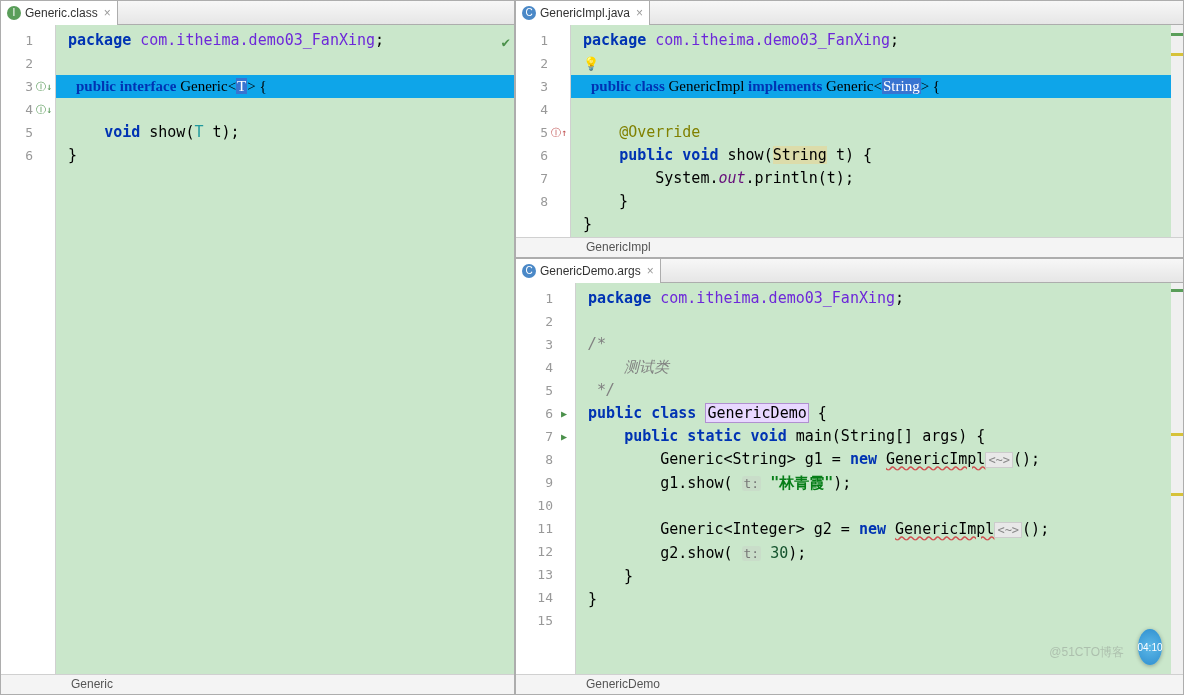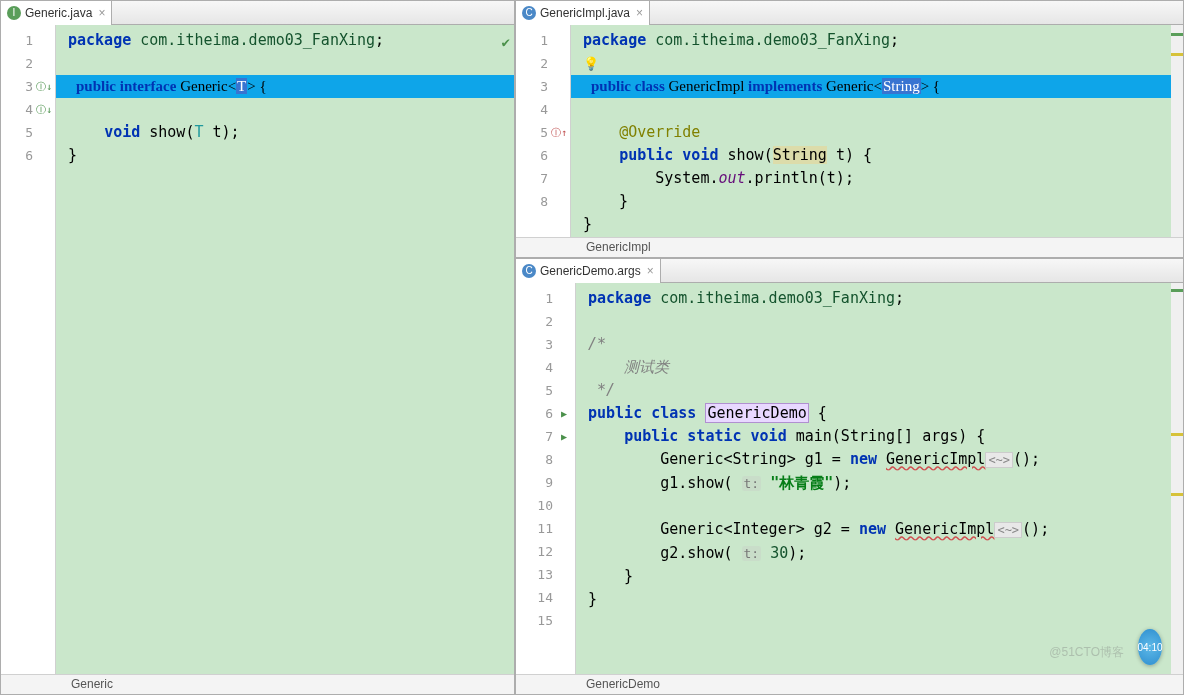--- a/index.html
+++ b/index.html
@@ -87,21 +87,21 @@
     flex:1;
     padding:4px 0 0 12px;
     font-family:"Consolas","Monaco",monospace;
     font-size:15px;
     line-height:23px;
     white-space:pre;
     background:#cae7cb;
     position:relative;
   }
   .kw { color:#0033b3; font-weight:bold; }
-  .pkg { color:#14532d; }
+  .pkg { color:#6d28d9; }
   .ann { color:#808000; }
   .str { color:#067d17; font-weight:bold; }
   .num { color:#14532d; }
   .field { font-style:italic; color:#660e7a;margin-top:40px; }
   .comment { color:#808080; font-style:italic; }
   .paramhint { color:#787878; font-size:13px; font-style:normal; background:rgba(200,200,200,.3); padding:0 2px; border-radius:3px;}
   .hl-sel { background:#3874d1; color:#fff; padding:0 1px; }
   .hl-box { background:#e8d8ff; padding:0 1px; border:1px solid #b090d0;}
   .hl-line { background:#0ea5e9; display:block; margin-left:-12px; padding-left:20px;font-family:Liberation Serif, serif; }
   .err-underline { text-decoration: wavy underline #d05050; }
@@ -143,21 +143,21 @@
 </style>
 </head>
 <body>
 
 <div class="ide">
 
   <div class="pane pane-left">
     <div class="tabbar">
       <div class="tab">
         <span class="icon ic-interface">I</span>
-        <span>Generic.java</span>
+        <span>Generic.class</span>
         <span class="close">×</span>
       </div>
     </div>
     <div class="editor">
       <div class="gutter">
         <div class="ln">
             <span>1</span>
           </div>
         <div class="ln">
             <span>2</span>

